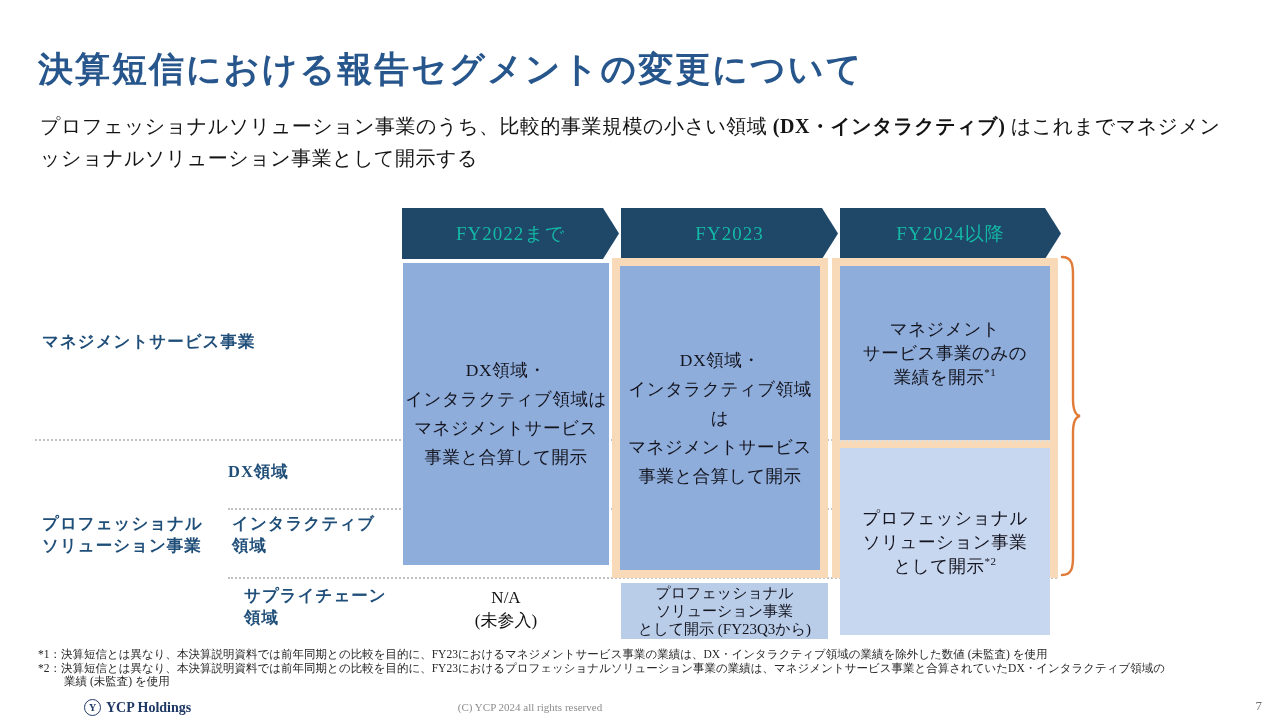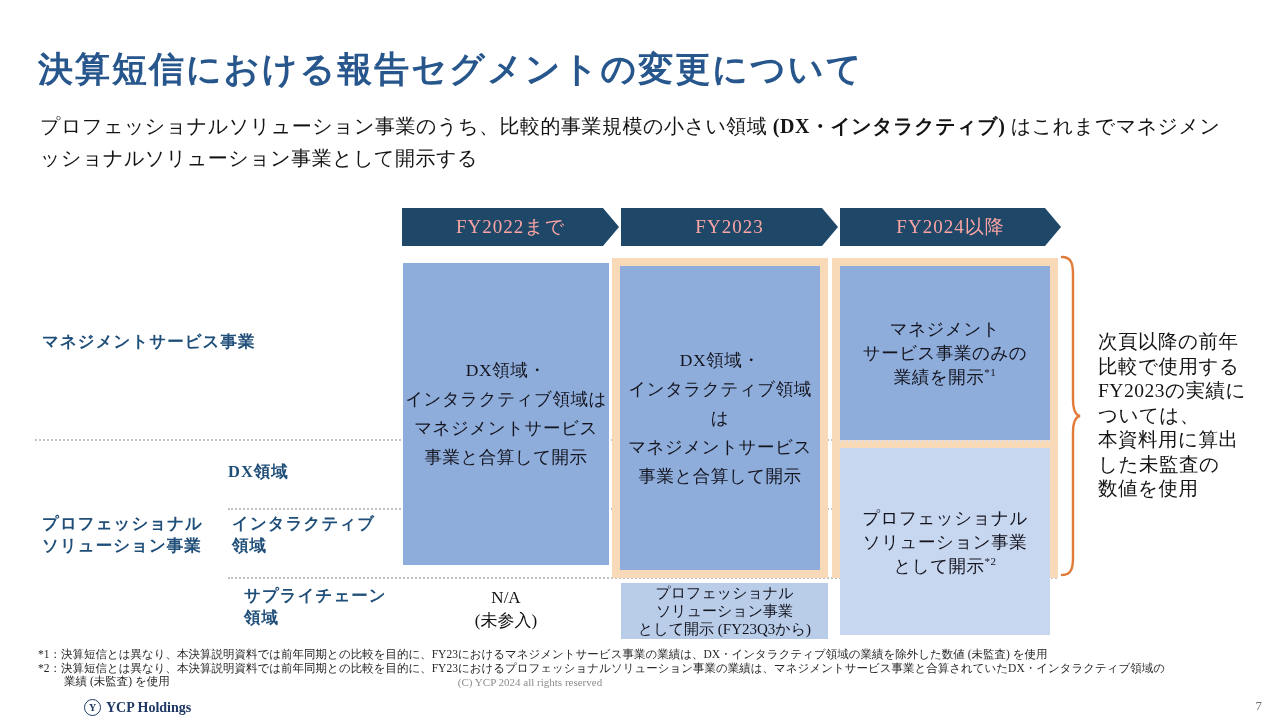--- a/index.html
+++ b/index.html
@@ -10,21 +10,21 @@
   .abs{position:absolute;}
   
   .title{
     left:38px;top:46px;font-size:35px;letter-spacing:2px;color:#27568C;font-weight:600;white-space:nowrap;
   }
   
   .intro{left:40px;top:110px;font-size:20px;line-height:32px;color:#141414;white-space:nowrap;letter-spacing:0.5px;}
   .intro b{font-weight:bold;}
   
   .arrow{
-    top:208px;height:38px;background:#1F4768;color:#fca5a5;
+    top:208px;height:51px;background:#1F4768;color:#14b8a6;
     display:flex;align-items:center;justify-content:center;
     font-size:19px;letter-spacing:1px;
     clip-path:polygon(0 0,calc(100% - 16px) 0,100% 50%,calc(100% - 16px) 100%,0 100%);
   }
   .arrow.a1{left:402px;width:217px;}
   .arrow.a2{left:621px;width:217px;}
   .arrow.a3{left:840px;width:221px;}
   
   .dotline{border-top:2px dotted #c2c2c2;height:0;z-index:1;}
   .d1{left:35px;top:439px;width:1022px;}
@@ -63,21 +63,21 @@
   .sidenote{left:1098px;top:330px;font-size:19.5px;line-height:24.5px;color:#141414;letter-spacing:0.5px;z-index:2;}
   
   .footnotes{left:38px;top:648px;font-size:11.5px;line-height:13.5px;color:#262626;white-space:nowrap;}
   .footnotes .cont{padding-left:26px;}
   
   .footer-brand{left:84px;top:699px;display:flex;align-items:center;color:#1F3864;font-weight:bold;font-size:14px;}
   .logo-circle{
     width:15px;height:15px;border:1.6px solid #1F3864;border-radius:50%;display:inline-flex;
     align-items:center;justify-content:center;font-size:10px;font-weight:bold;margin-right:5px;line-height:1;
   }
-  .copyright{left:0;top:676px;width:1060px;text-align:center;font-size:11px;color:#8c8c8c;}
+  .copyright{left:0;top:701px;width:1060px;text-align:center;font-size:11px;color:#8c8c8c;}
   .pagenum{right:18px;top:698px;font-size:13px;color:#707070;}
 </style>
 </head>
 <body>
 
 <div class="slide">
 
   <div class="abs title">決算短信における報告セグメントの変更について</div>
 
   <div class="abs intro">
@@ -147,29 +147,20 @@
 
   <div class="abs na-block">
     <div>N/A</div>
     <div>(未参入)</div>
   </div>
 
   <svg class="abs brace" width="24" height="322" viewBox="0 0 24 322">
     <path d="M3,2 C13,2 14,10 14,20 L14,144 C14,154 16,160 21,161 C16,162 14,168 14,178 L14,302 C14,312 13,320 3,320" fill="none" stroke="#E07B39" stroke-width="2.4" stroke-linecap="round"></path>
   </svg>
 
-  <div class="abs sidenote">
-    <div>次頁以降の前年</div>
-    <div>比較で使用する</div>
-    <div>FY2023の実績に</div>
-    <div>ついては、</div>
-    <div>本資料用に算出</div>
-    <div>した未監査の</div>
-    <div>数値を使用</div>
-  </div>
 
   <div class="abs footnotes">
     <div>*1：決算短信とは異なり、本決算説明資料では前年同期との比較を目的に、FY23におけるマネジメントサービス事業の業績は、DX・インタラクティブ領域の業績を除外した数値 (未監査) を使用</div>
     <div>*2：決算短信とは異なり、本決算説明資料では前年同期との比較を目的に、FY23におけるプロフェッショナルソリューション事業の業績は、マネジメントサービス事業と合算されていたDX・インタラクティブ領域の</div>
     <div class="cont">業績 (未監査) を使用</div>
   </div>
 
   <div class="abs footer-brand">
     <span class="logo-circle">Y</span>
     <span>YCP Holdings</span>

